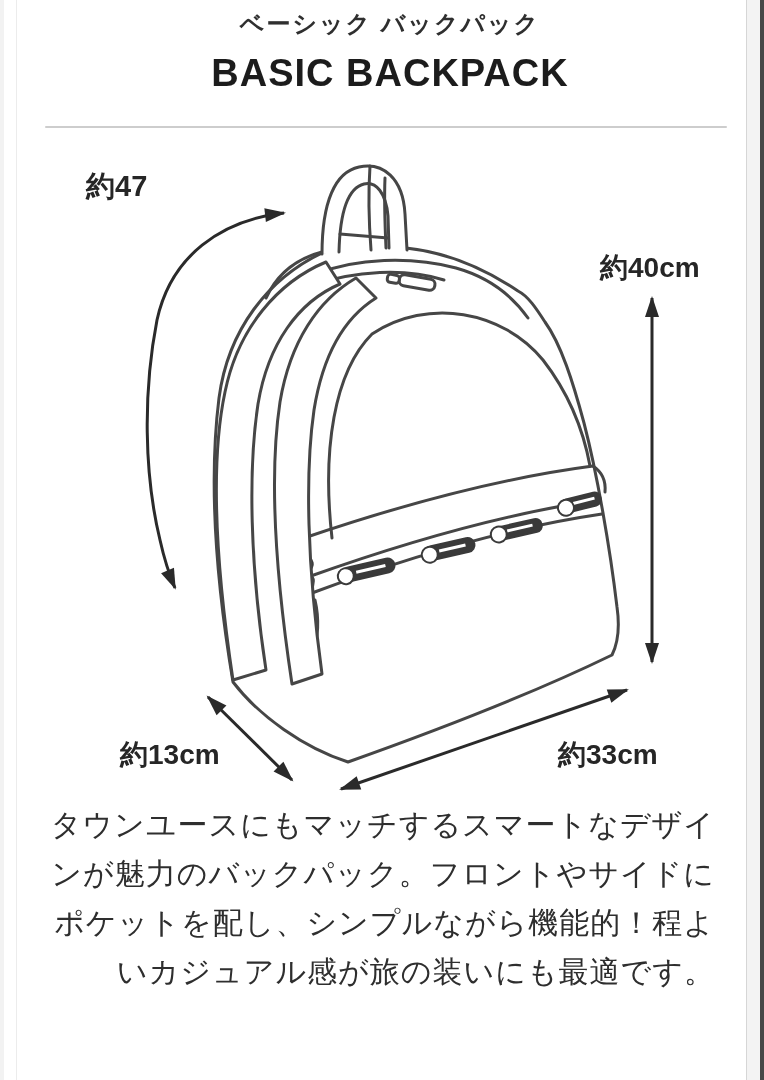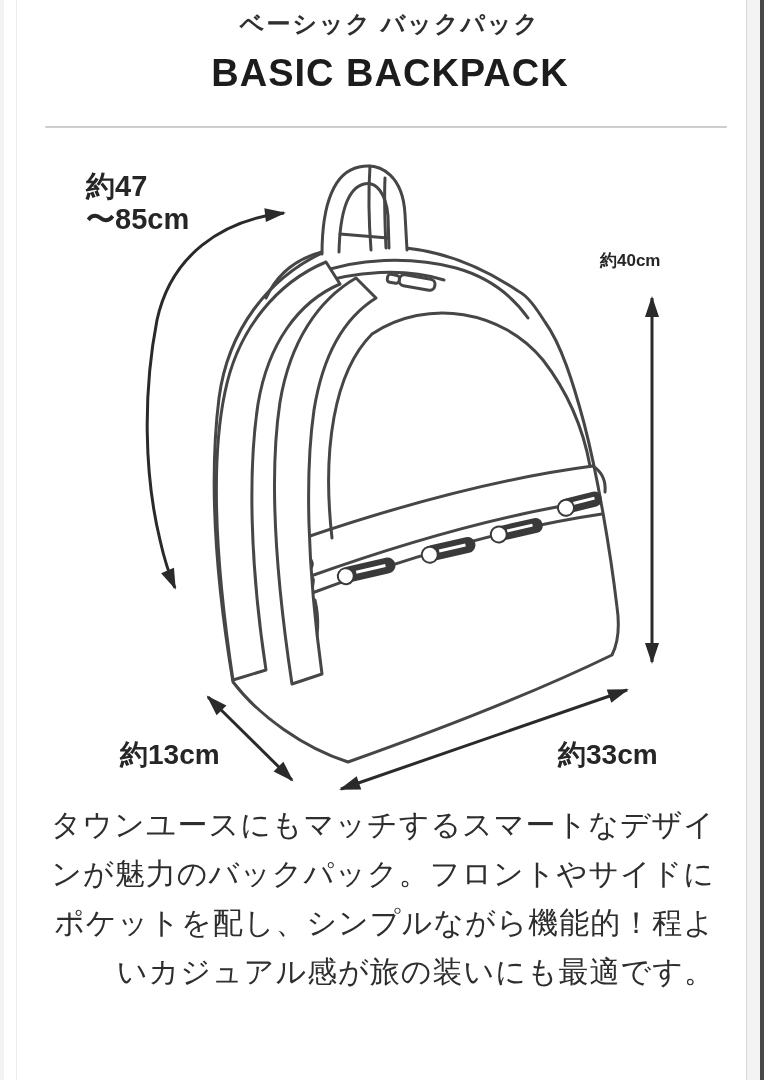--- a/index.html
+++ b/index.html
@@ -21,21 +21,21 @@
   .subtitle{margin-top:8px;font-size:24px;letter-spacing:2px;color:#2f2f2f;font-weight:600;}
   .title{margin-top:12px;font-size:38px;letter-spacing:1px;color:#1c1c1c;font-weight:bold;}
   .divider{position:absolute;left:45px;top:126px;width:682px;height:2px;background:#cdcdcd;border-radius:2px;}
 
   .diagram{position:absolute;left:16px;top:0;width:764px;height:840px;}
   .diagram svg{position:absolute;left:0;top:0;}
 
   .dim-label{position:absolute;font-weight:bold;color:#262626;white-space:nowrap;}
   .dim-strap{left:70px;top:170px;font-size:29px;line-height:33px;}
   .dim-strap span{display:block;}
-  .dim-height{left:584px;top:249px;font-size:17px;}
+  .dim-height{left:584px;top:249px;font-size:28px;}
   .dim-depth{left:104px;top:736px;font-size:28px;}
   .dim-width{left:514px;top:736px;font-size:28px;margin-left:28px;}
 
   .description{
     position:absolute;left:47px;top:800px;width:668px;
     font-size:30px;line-height:49px;letter-spacing:1px;color:#2e2e2e;
     text-align:right;
   }
 </style>
 </head>
@@ -143,21 +143,20 @@
       <g stroke="#2a2a2a" stroke-width="3" fill="none">
         <path marker-start="url(#ah-start)" marker-end="url(#ah-end)" d="M268,213 C205,220 155,256 141,320 C127,392 128,474 144,540 C148,558 153,574 159,588" transform=""></path>
         <line x1="636" y1="298" x2="636" y2="662" marker-start="url(#ah-start)" marker-end="url(#ah-end)"></line>
         <line x1="192" y1="697" x2="276" y2="780" marker-start="url(#ah-start)" marker-end="url(#ah-end)"></line>
         <line x1="325" y1="789" x2="611" y2="690" marker-start="url(#ah-start)" marker-end="url(#ah-end)"></line>
       </g>
     </svg>
 
     <div class="dim-label dim-strap">
       <span>約47</span>
-      <span>〜85cm</span>
     </div>
     <div class="dim-label dim-height">約40cm</div>
     <div class="dim-label dim-depth">約13cm</div>
     <div class="dim-label dim-width">約33cm</div>
   </div>
 
   <div class="description">タウンユースにもマッチするスマートなデザインが魅力のバックパック。フロントやサイドにポケットを配し、シンプルながら機能的！程よいカジュアル感が旅の装いにも最適です。</div>
 
   <div class="edge-left"></div>
   <div class="edge-left-line"></div>

